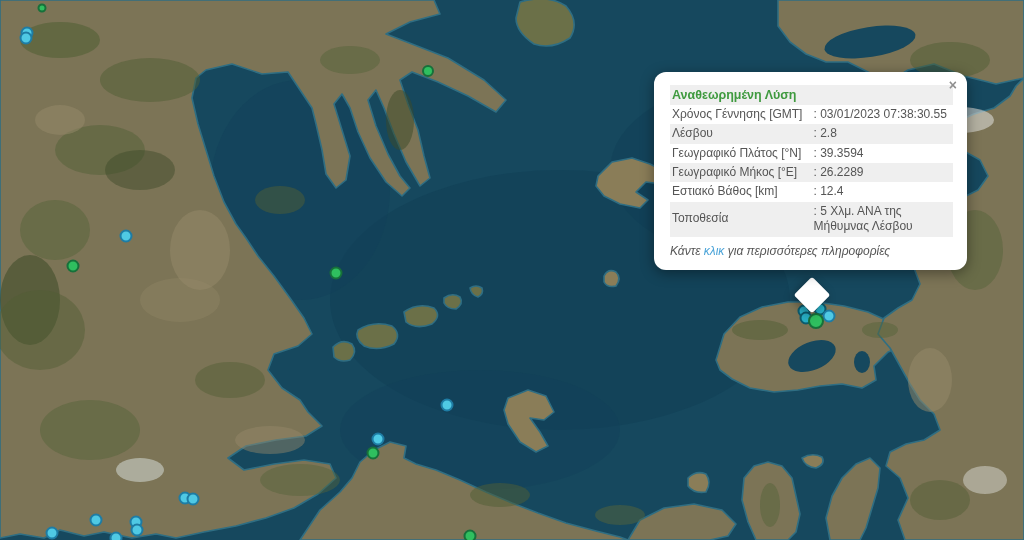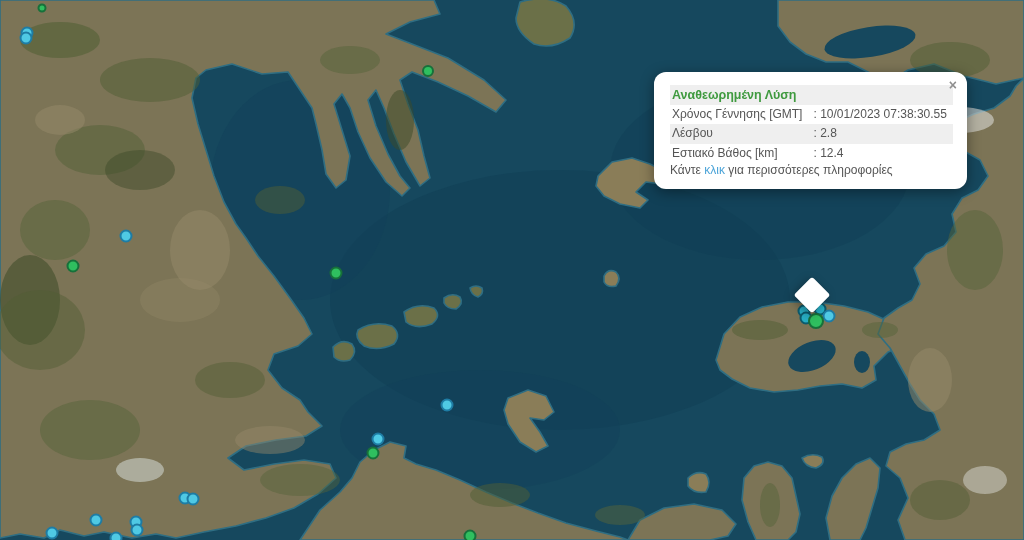--- a/index.html
+++ b/index.html
@@ -20,21 +20,21 @@
          padding:13px 14px 11px 16px;z-index:30;color:var(--popup-text,#555);
          font-size:12px;line-height:1.28;}
   .popup .close{position:absolute;top:6px;right:10px;font-size:14px;font-weight:bold;
          color:#8f8f8f;cursor:pointer;line-height:1;}
   .popup table{border-collapse:collapse;width:100%;table-layout:fixed;}
   .popup th{background:var(--popup-stripe,#efefef);color:var(--popup-title,#3F9A3F);
          font-size:12.5px;font-weight:bold;text-align:left;padding:2px 2px;}
   .popup td{padding:2px 2px;vertical-align:middle;}
   .popup td.lbl{width:118px;}
   .popup tr:nth-child(odd) td{background:var(--popup-stripe,#efefef);}
-  .popup .footer{font-size:12px;}
+  .popup .footer{margin-top:7px;font-size:12px;font-style:italic;}
   .popup .link{color:var(--popup-link,#4AA3D8);text-decoration:none;cursor:pointer;}
 </style>
 </head>
 <body>
 
 <div id="app">
 
   <svg id="map-svg" width="1024" height="540" viewBox="0 0 1024 540">
 
     <rect width="1024" height="540" fill="#16485E"></rect>
@@ -174,28 +174,40 @@
 
   <div class="popup">
     <span class="close">×</span>
     <table>
       <tbody>
           <tr>
         <th colspan="2">Αναθεωρημένη Λύση</th>
       </tr>
       <tr>
         <td class="lbl">Χρόνος Γέννησης [GMT]</td>
-        <td class="val">: 10/01/2023 07:38:30.55</td>
+        <td class="val">: 03/01/2023 07:38:30.55</td>
       </tr>
       <tr>
         <td class="lbl">Λέσβου</td>
         <td class="val">: 2.8</td>
       </tr>
       <tr>
+        <td class="lbl">Γεωγραφικό Πλάτος [°N]</td>
+        <td class="val">: 39.3594</td>
+      </tr>
+      <tr>
+        <td class="lbl">Γεωγραφικό Μήκος [°E]</td>
+        <td class="val">: 26.2289</td>
+      </tr>
+      <tr>
         <td class="lbl">Εστιακό Βάθος [km]</td>
         <td class="val">: 12.4</td>
+      </tr>
+      <tr>
+        <td class="lbl">Τοποθεσία</td>
+        <td class="val">: 5 Χλμ. ΑΝΑ της Μήθυμνας Λέσβου</td>
       </tr>
     </tbody>
       </table>
     <div class="footer"><span>Κάντε </span><a class="link">κλικ</a><span> για περισσότερες πληροφορίες</span></div>
   </div>
 
 </div>
 
 </body></html>

